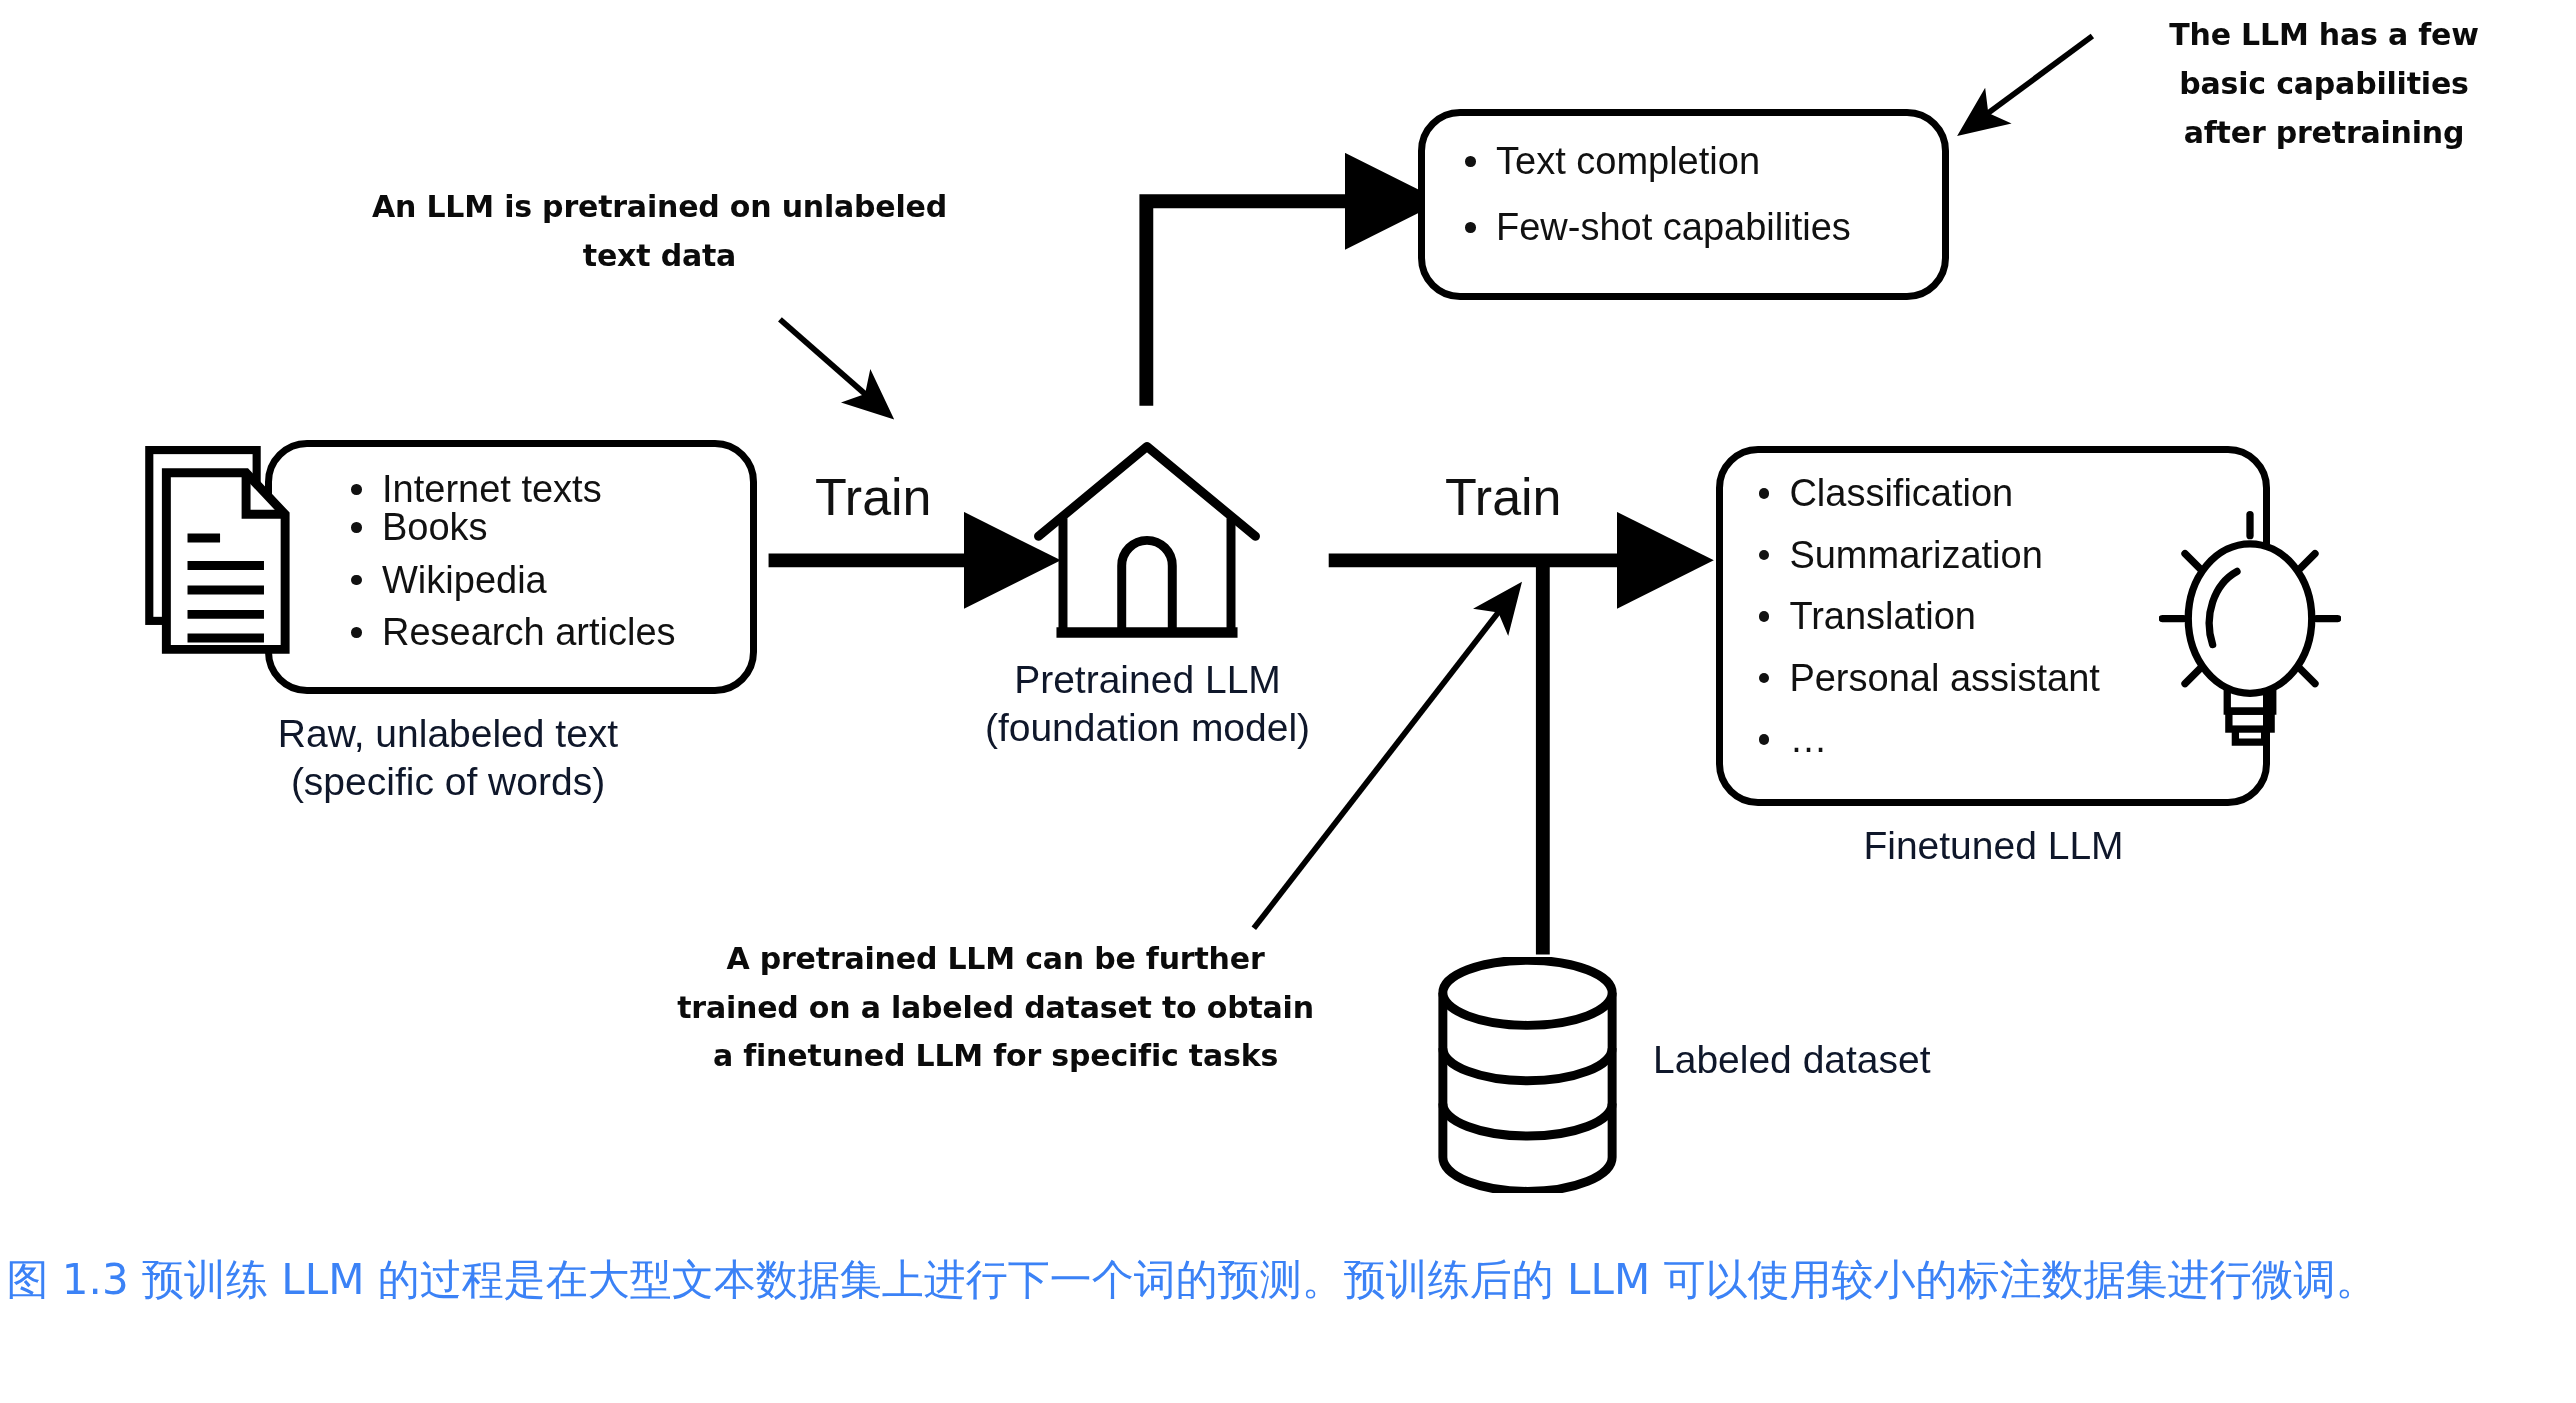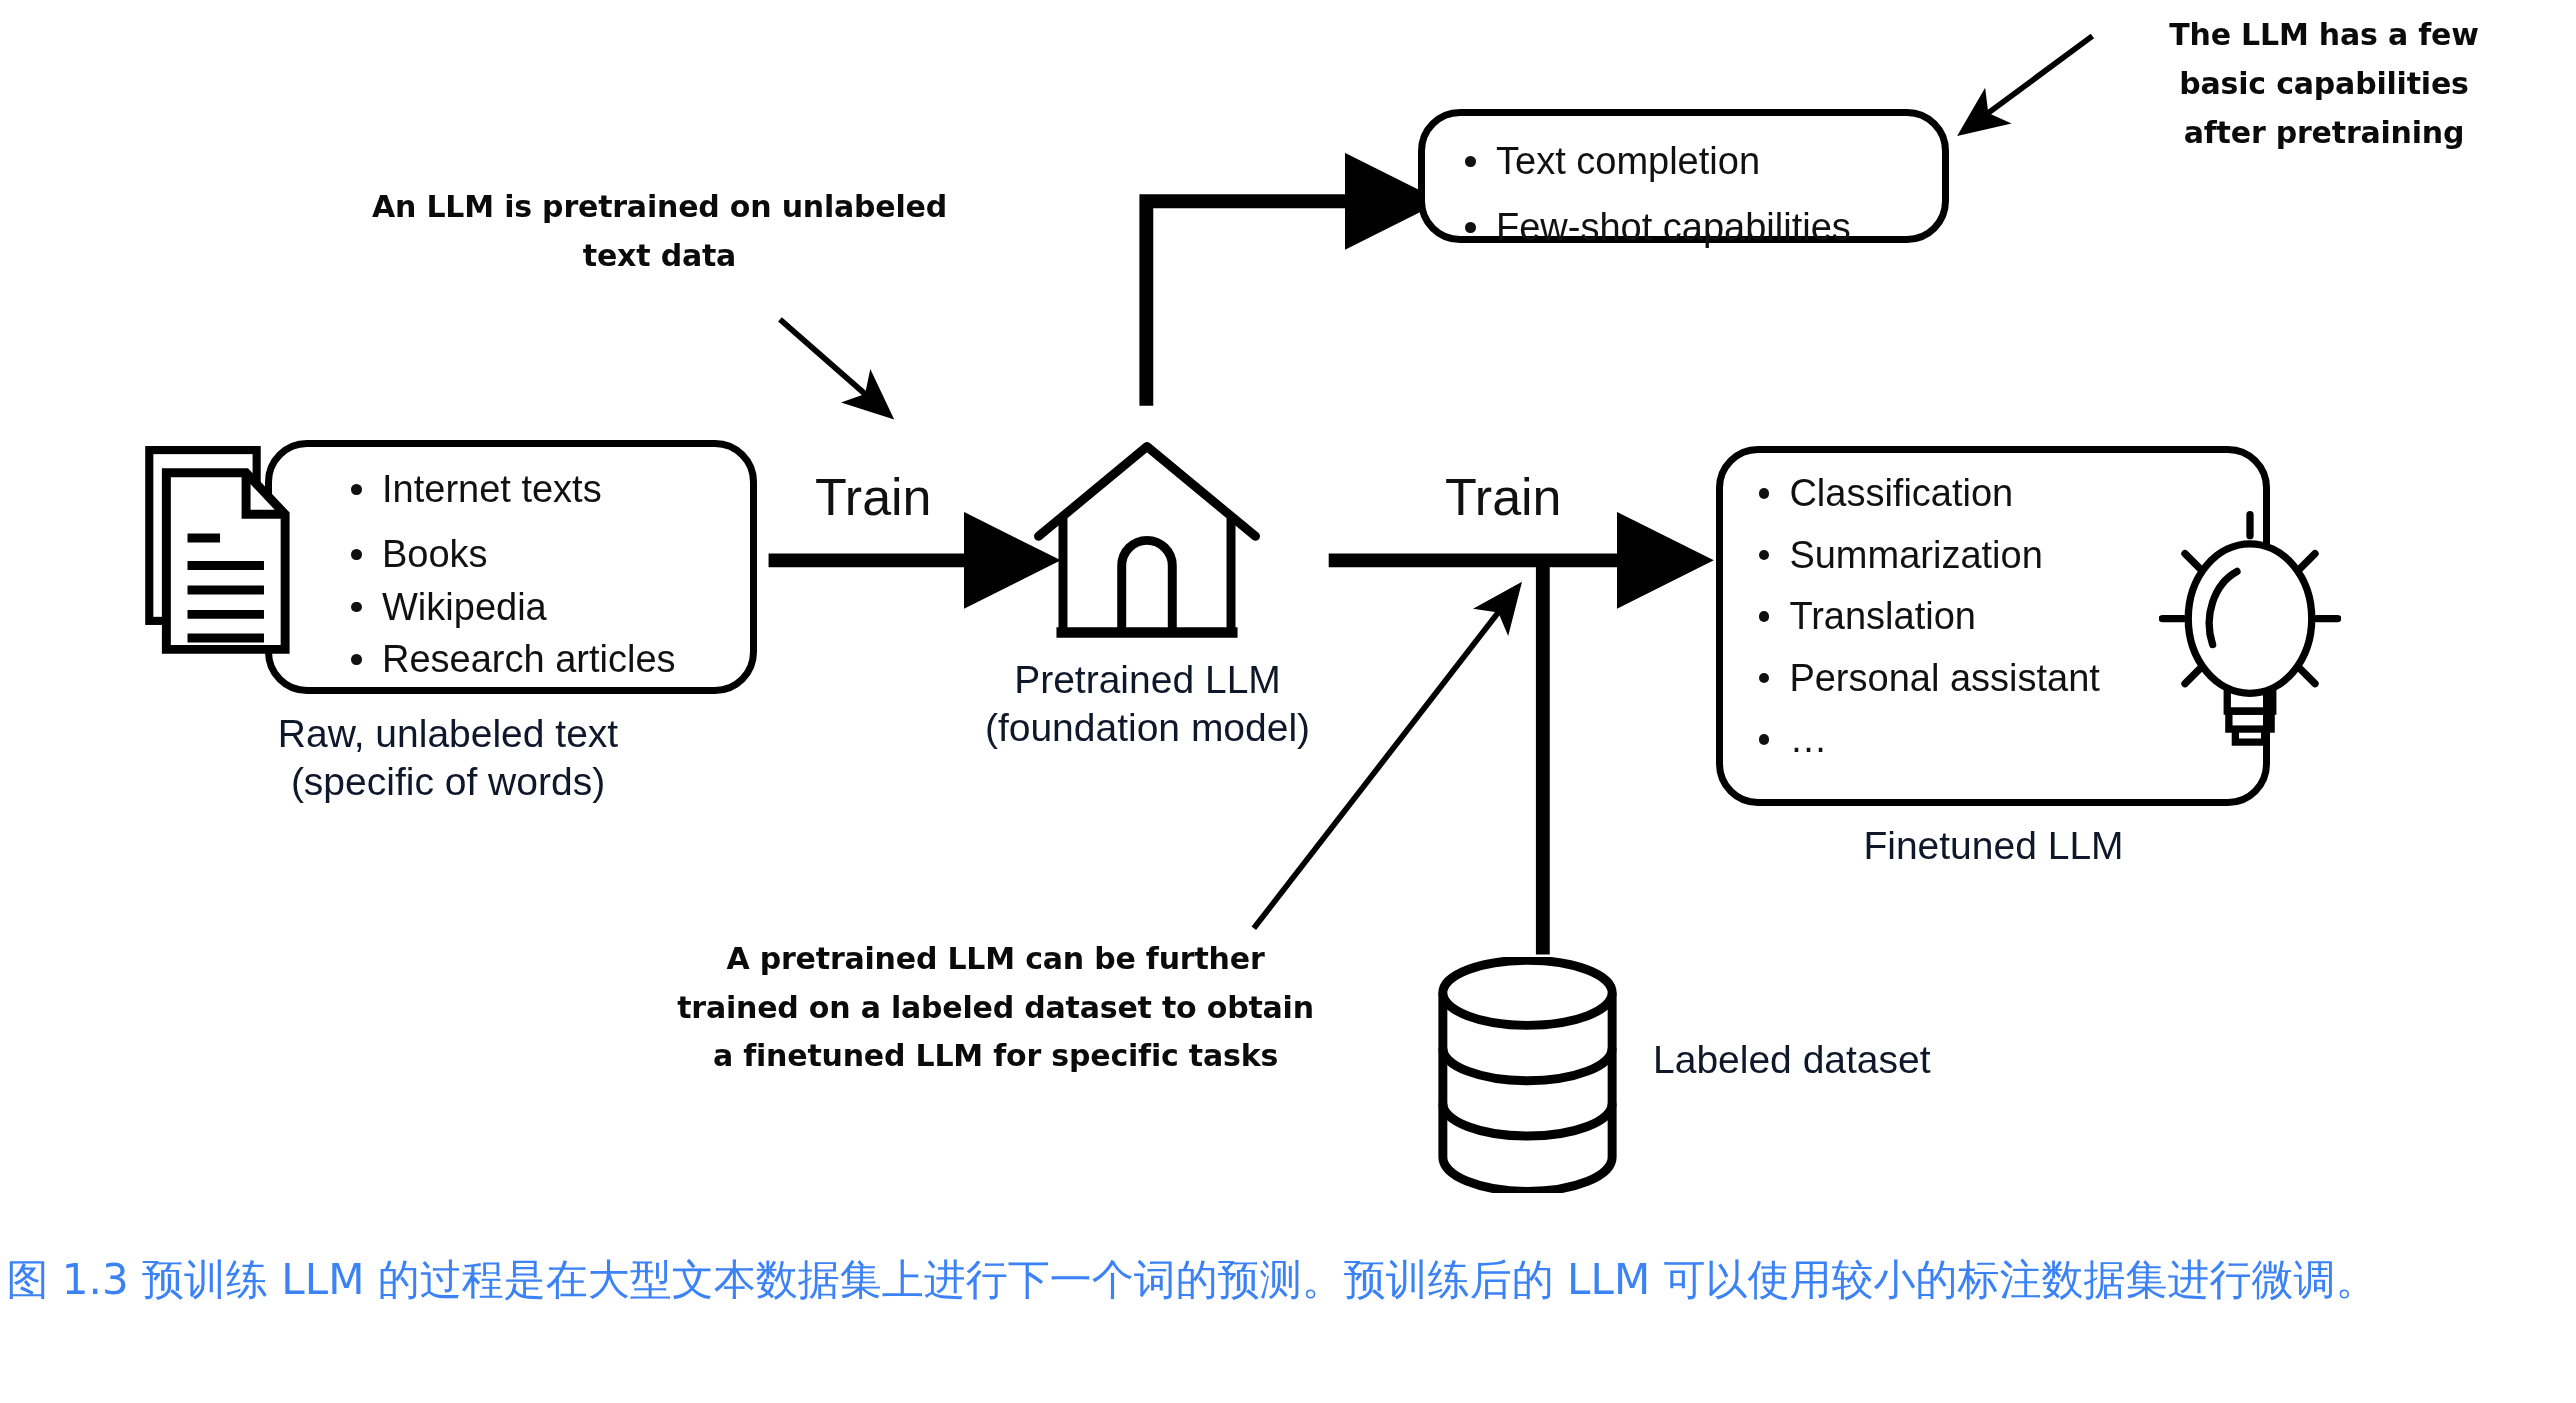--- a/index.html
+++ b/index.html
@@ -136,21 +136,21 @@
     </g>
 
     <g>
       <line x1="1632" y1="688" x2="2020" y2="688" stroke="#000000" stroke-width="17" marker-end="url(#fat-head)"></line>
       <line x1="1895" y1="688" x2="1895" y2="1172" stroke="#000000" stroke-width="17"></line>
     </g>
   </svg>
 
   <div class="abs rbox" style="left:265px; top:440px; width:492px; height:254px;">
     <ul class="bullets" style="position:absolute; left:68px; top:23px;">
-      <li style="margin-bottom:27px;">Internet texts</li>
+      <li style="margin-bottom:0;">Internet texts</li>
       <li style="margin-bottom:14.7px;">Books</li>
       <li style="margin-bottom:14.7px;">Wikipedia</li>
       <li>Research articles</li>
     </ul>
   </div>
 
   <div class="abs" style="left:145px; top:446px; width:168px; height:218px;">
     <svg width="168" height="218" viewBox="0 0 206 268" xmlns="http://www.w3.org/2000/svg">
 
       <rect x="5" y="5" width="132" height="210" fill="#ffffff" stroke="#000000" stroke-width="10"></rect>
@@ -182,21 +182,21 @@
     </svg>
   </div>
 
   <div class="abs caption" style="left:887px; top:656px; width:521px;">
     <div>Pretrained LLM</div>
     <div>(foundation model)</div>
   </div>
 
   <div class="abs trainlbl" style="left:1445px; top:467px;">Train</div>
 
-  <div class="abs rbox" style="left:1418px; top:109px; width:531px; height:134px;">
+  <div class="abs rbox" style="left:1418px; top:109px; width:531px; height:191px;">
     <ul class="bullets" style="position:absolute; left:29px; top:26px;">
       <li style="margin-bottom:28px;">Text completion</li>
       <li>Few-shot capabilities</li>
     </ul>
   </div>
 
   <div class="abs rbox" style="left:1716px; top:446px; width:554px; height:360px;">
     <ul class="bullets" style="position:absolute; left:24.4px; top:21px;">
       <li style="margin-bottom:23.6px;">Classification</li>
       <li style="margin-bottom:23.6px;">Summarization</li>

